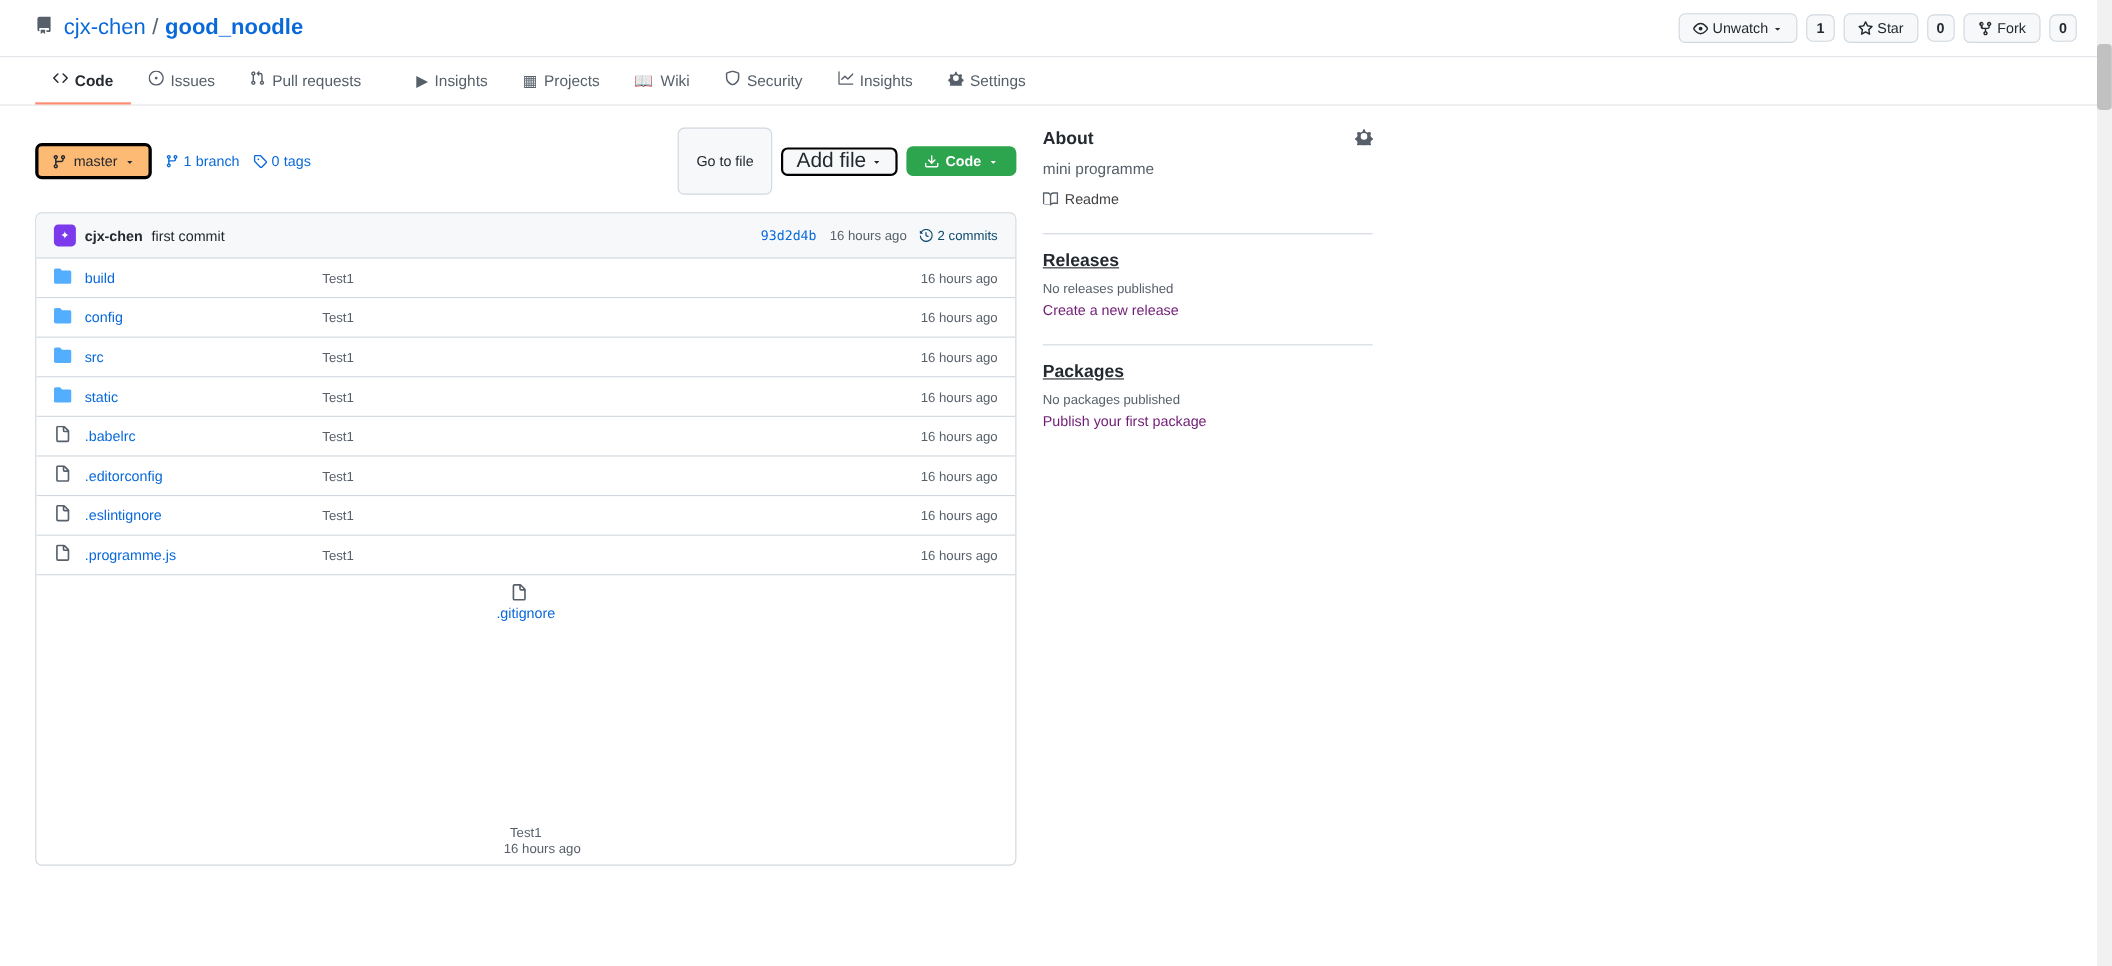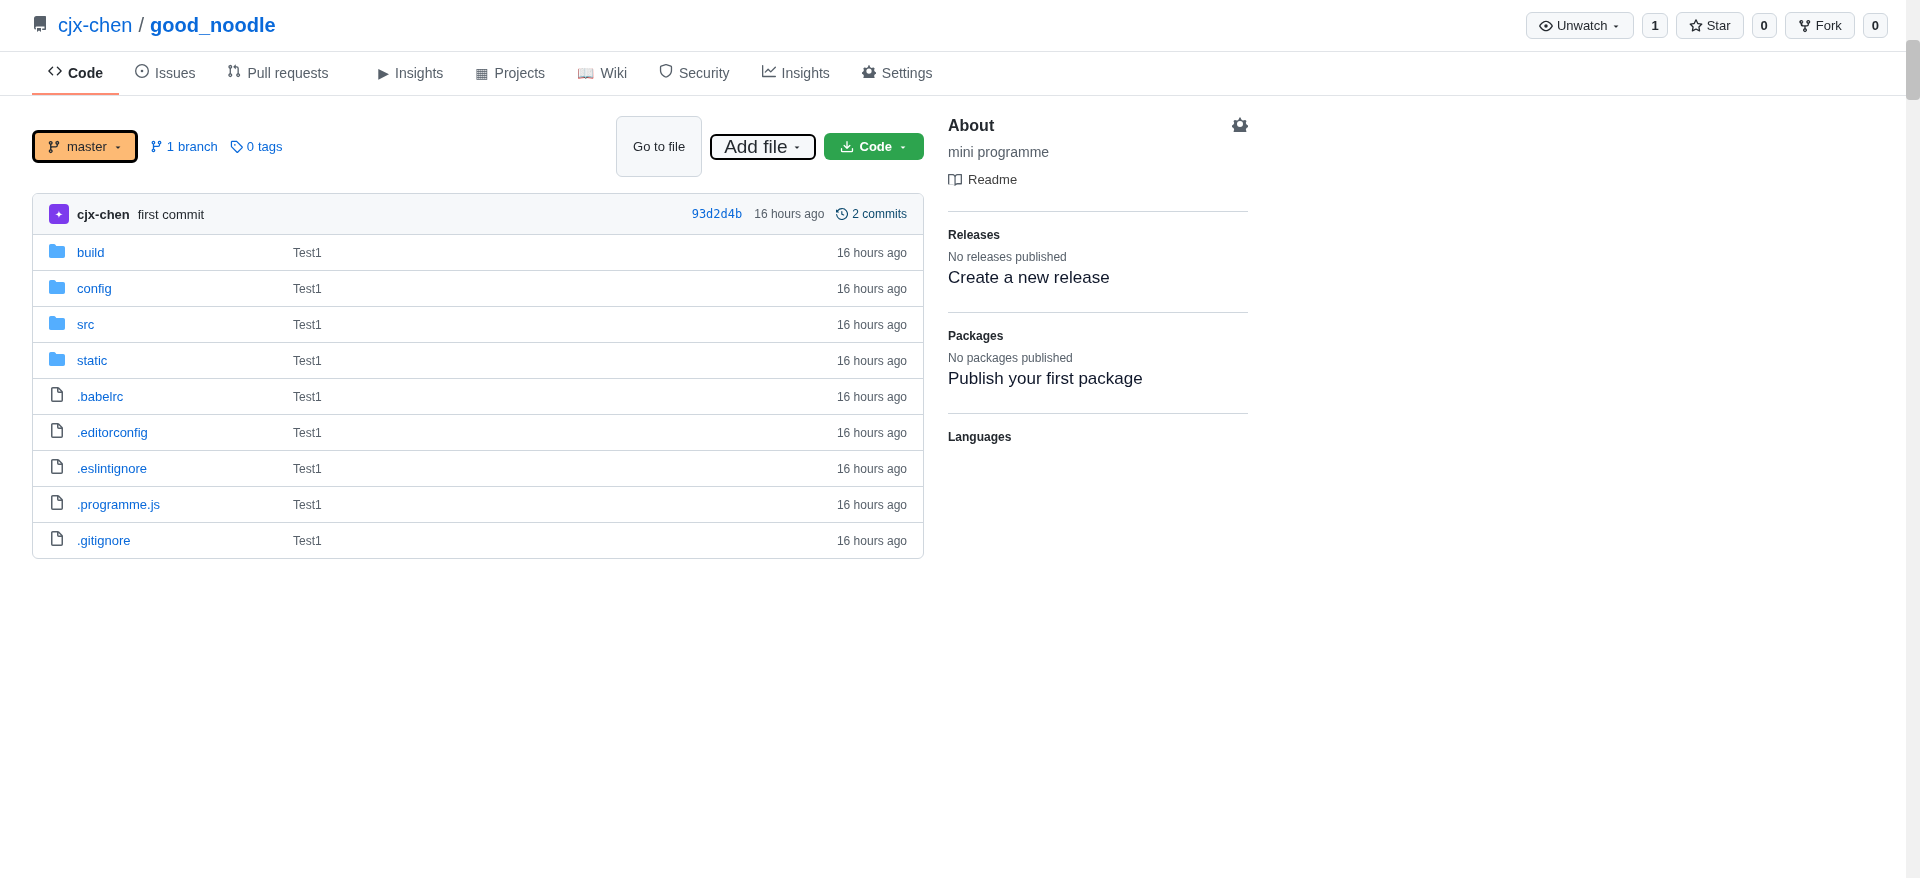--- a/index.html
+++ b/index.html
@@ -44,39 +44,39 @@
     .commit-avatar { width: 20px; height: 20px; background: #7c3aed; border-radius: 4px; display: flex; align-items: center; justify-content: center; }
     .commit-avatar-inner { color: white; font-size: 10px; }
     .commit-author { color: #24292f; font-weight: 600; font-size: 13px; }
     .commit-message { color: #24292f; font-size: 13px; }
     .commit-right { display: flex; align-items: center; gap: 12px; font-size: 12px; color: #57606a; }
     .commit-hash { color: #0969da; font-family: monospace; }
     .commit-time { color: #57606a; }
     .commit-count { display: flex; align-items: center; gap: 4px; color: #0c4a6e; }
 
     .file-row { display: flex; align-items: center; padding: 8px 16px; border-bottom: 1px solid #d0d7de; transition: background 0.1s; }
-    .file-row:last-child { border-bottom: none; }
+    .file-row:last-child { border-bottom: none; flex-direction: column; }
     .file-icon { width: 20px; flex-shrink: 0; color: #57606a; margin-right: 8px; }
     .file-name { flex: 0 0 200px; color: #0969da; font-size: 13px; cursor: pointer; }
     .file-commit { flex: 1; color: #57606a; font-size: 12px; padding: 0 16px; }
     .file-time { color: #57606a; font-size: 12px; text-align: right; min-width: 100px; }
 
     
     .about-section { margin-bottom: 24px; }
     .about-header { display: flex; align-items: center; justify-content: space-between; margin-bottom: 8px; }
     .about-title { font-size: 16px; font-weight: 600; color: #24292f; }
     .gear-icon { color: #57606a; cursor: pointer; font-size: 16px; }
     .about-desc { font-size: 14px; color: #57606a; margin-bottom: 12px; }
     .about-links { display: flex; flex-direction: column; gap: 4px; }
     .about-link { display: flex; align-items: center; gap: 6px; color: #404040; font-size: 13px; cursor: pointer; }
 
     .sidebar-section { margin-bottom: 24px; padding-top: 16px; border-top: 1px solid #d0d7de; }
-    .sidebar-section-title { font-size: 12px; font-weight: 600; color: #24292f; margin-bottom: 8px; }
+    .sidebar-section-title { font-size: 16px; font-weight: 600; color: #24292f; margin-bottom: 8px; text-decoration: underline; }
     .sidebar-muted { font-size: 12px; color: #57606a; margin-bottom: 4px; }
-    .sidebar-link { color: #0f172a; font-size: 17px; cursor: pointer; }
+    .sidebar-link { color: #701a75; font-size: 13px; cursor: pointer; }
 
     
     .scrollbar { position: fixed; right: 0; top: 0; width: 14px; height: 100%; background: #f1f1f1; }
     .scrollbar-thumb { width: 100%; height: 60px; background: #c1c1c1; border-radius: 4px; margin-top: 40px; }
   </style>
 </head>
 <body>
 
 <div class="top-bar">
   <div class="repo-title">
@@ -363,21 +363,18 @@
       <p class="sidebar-muted">No releases published</p>
       <a class="sidebar-link">Create a new release</a>
     </div>
 
     <div class="sidebar-section">
       <div class="sidebar-section-title">Packages</div>
       <p class="sidebar-muted">No packages published</p>
       <a class="sidebar-link">Publish your first package</a>
     </div>
 
-    <div class="sidebar-section">
-      <div class="sidebar-section-title">Languages</div>
-    </div>
   </div>
 </div>
 
 <div class="scrollbar">
   <div class="scrollbar-thumb"></div>
 </div>
 
 </body></html>

